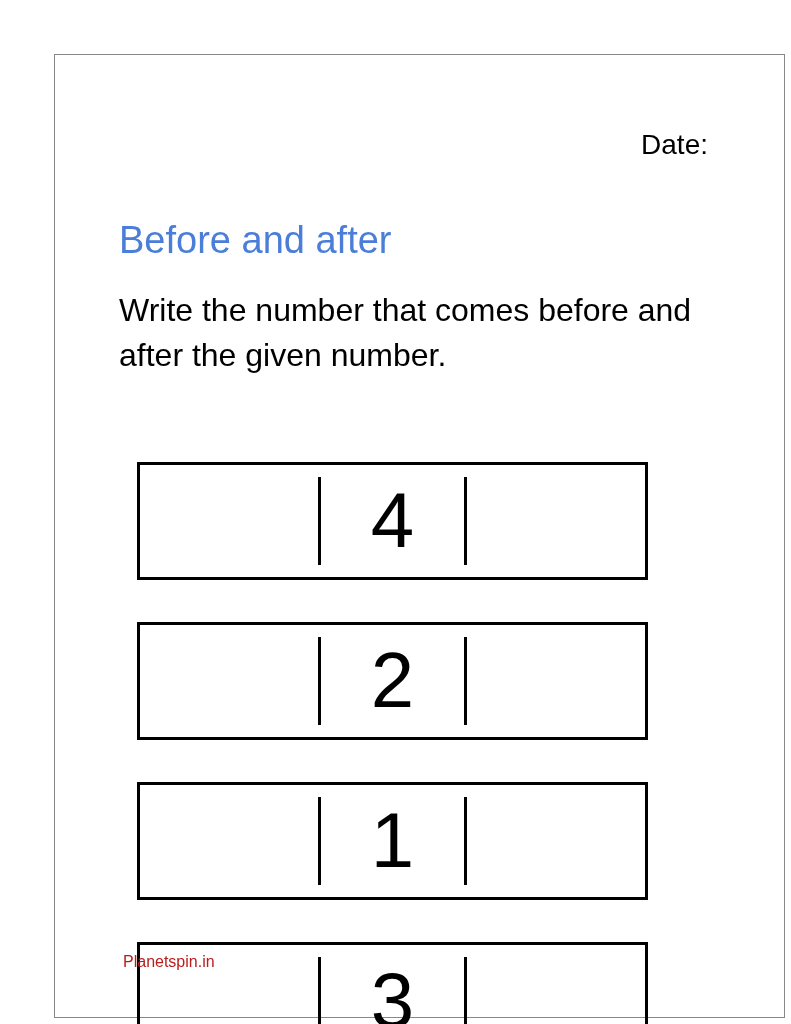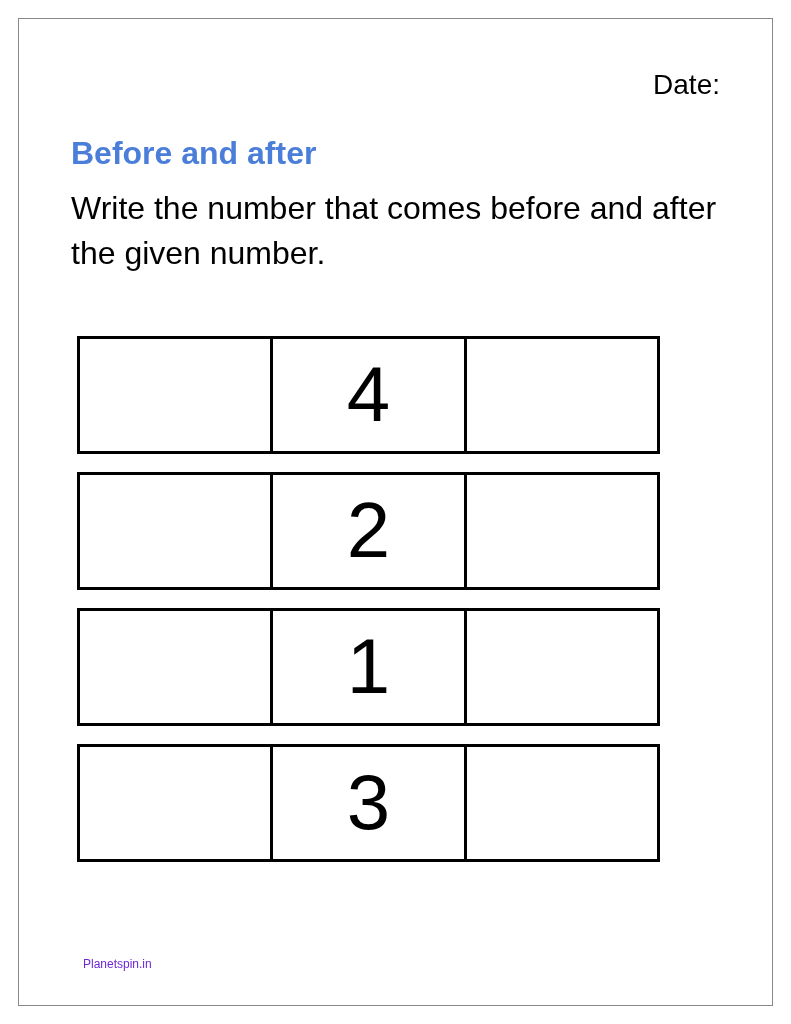--- a/index.html
+++ b/index.html
@@ -1,16 +1,16 @@
 <!DOCTYPE html>
 <html><head>
   <meta charset="utf-8">
   <style>
     * {
-      margin: 0;
+      margin: 12px;
       padding: 0;
       box-sizing: border-box;
     }
     body {
       width: 791px;
       height: 1024px;
       background: #fff;
       font-family: "Comic Sans MS", cursive, sans-serif;
       position: relative;
     }
@@ -28,24 +28,24 @@
     .date-row {
       display: flex;
       justify-content: flex-end;
       margin-bottom: 34px;
     }
     .date-label {
       font-size: 28px;
       color: #000;
     }
     .title {
-      font-size: 32px;
+      font-size: 38px;
       color: #4a7ed8;
       margin-bottom: 14px;
-      font-weight: bold;
+      font-weight: normal;
     }
     .instruction {
       font-size: 32px;
       color: #000;
       line-height: 1.4;
       margin-bottom: 60px;
     }
     .rows-wrap {
       display: flex;
       flex-direction: column;
@@ -67,24 +67,24 @@
       font-family: Arial, Helvetica, sans-serif;
       color: #000;
     }
     .num-cell.mid {
       border-left: 3px solid #000;
       border-right: 3px solid #000;
     }
     .footer {
       position: absolute;
       bottom: 34px;
-      left: 64px;
-      font-size: 12px;
+      left: 56px;
+      font-size: 16px;
       font-family: Arial, sans-serif;
-      color: #6d28d9;
+      color: #b91c1c;
     }
   </style>
 </head>
 <body>
 
 <div class="page-border">
 
   <div class="date-row">
     <span class="date-label">Date:</span>
   </div>

